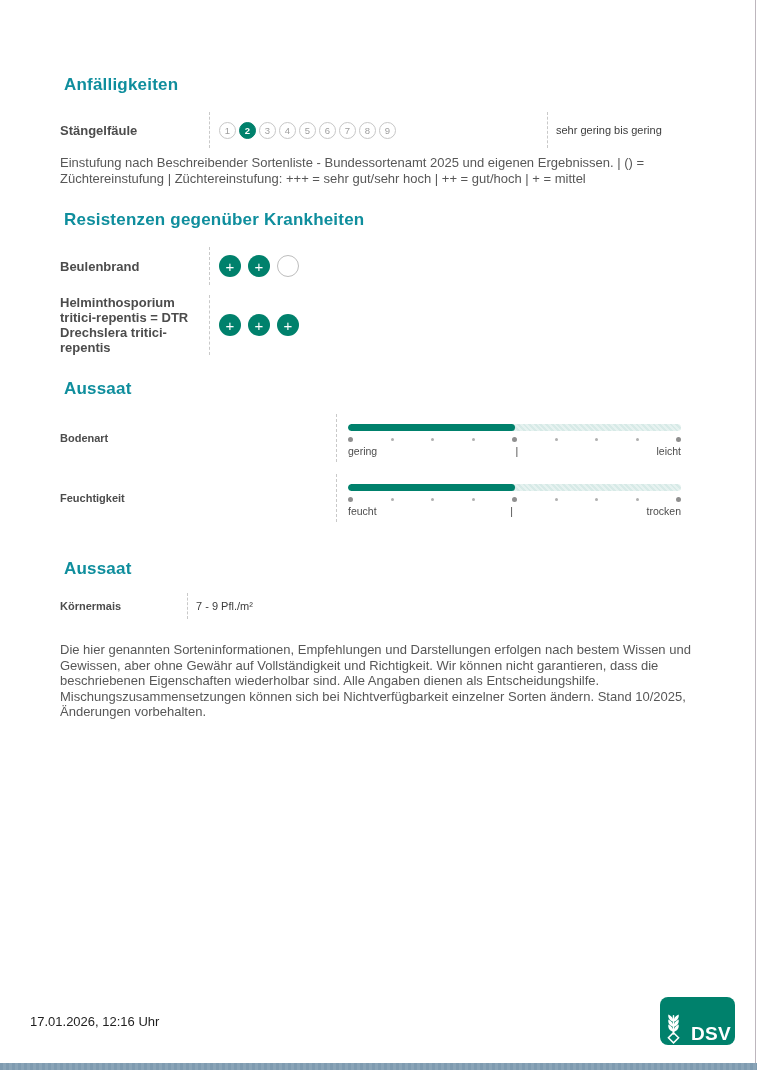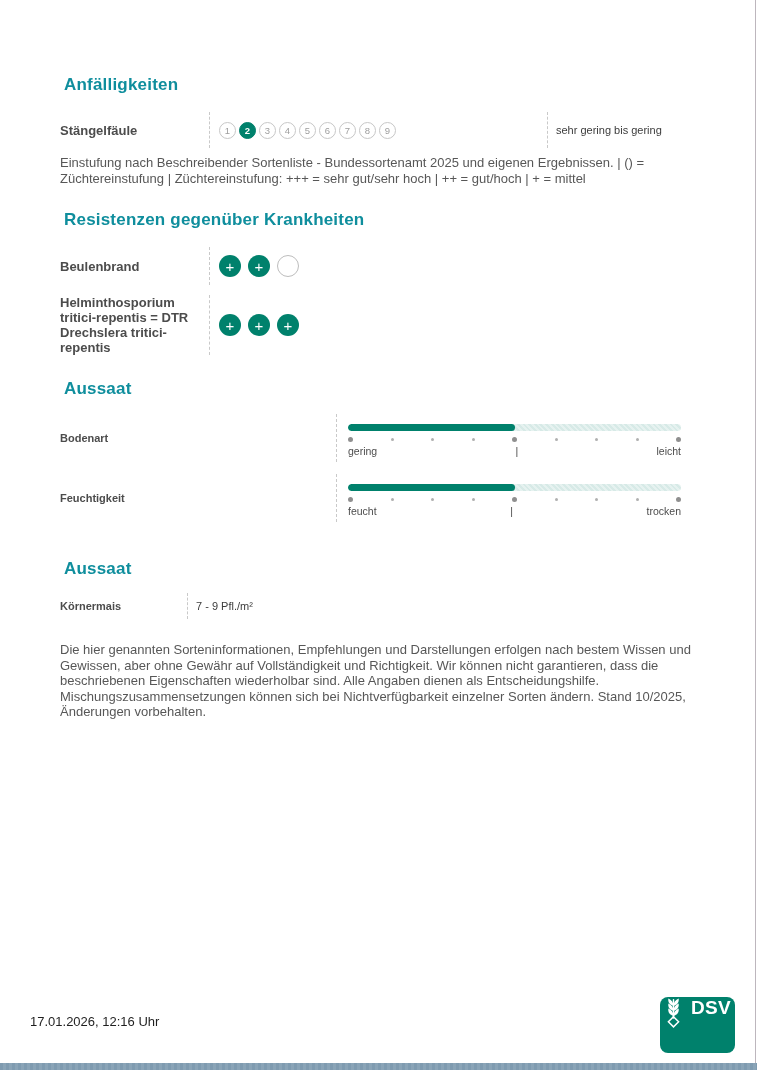--- a/index.html
+++ b/index.html
@@ -131,23 +131,23 @@
     display: flex; align-items: center;
   }
 
   
   .footer-date {
     position: absolute; left: 30px; top: 1014px;
     font-size: 13px; color: #1f1f1f;
   }
   .dsv-logo {
     position: absolute; left: 660px; top: 997px;
-    width: 75px; height: 56px;
+    width: 75px; height: 48px;
     background: #00816c; border-radius: 8px;
-    display: flex; align-items: flex-start; justify-content: center;
+    display: flex; align-items: flex-end; justify-content: center;
     gap: 8px;
   }
   .dsv-logo-text {
     color: #ffffff; font-size: 19px; font-weight: bold; letter-spacing: 0.3px;
   }
   .footer-bar {
     position: absolute; left: 0; bottom: 0;
     width: 757px; height: 7px;
     background: repeating-linear-gradient(90deg, #7f9bb0 0 3px, #8aa4b7 3px 6px);
   }

